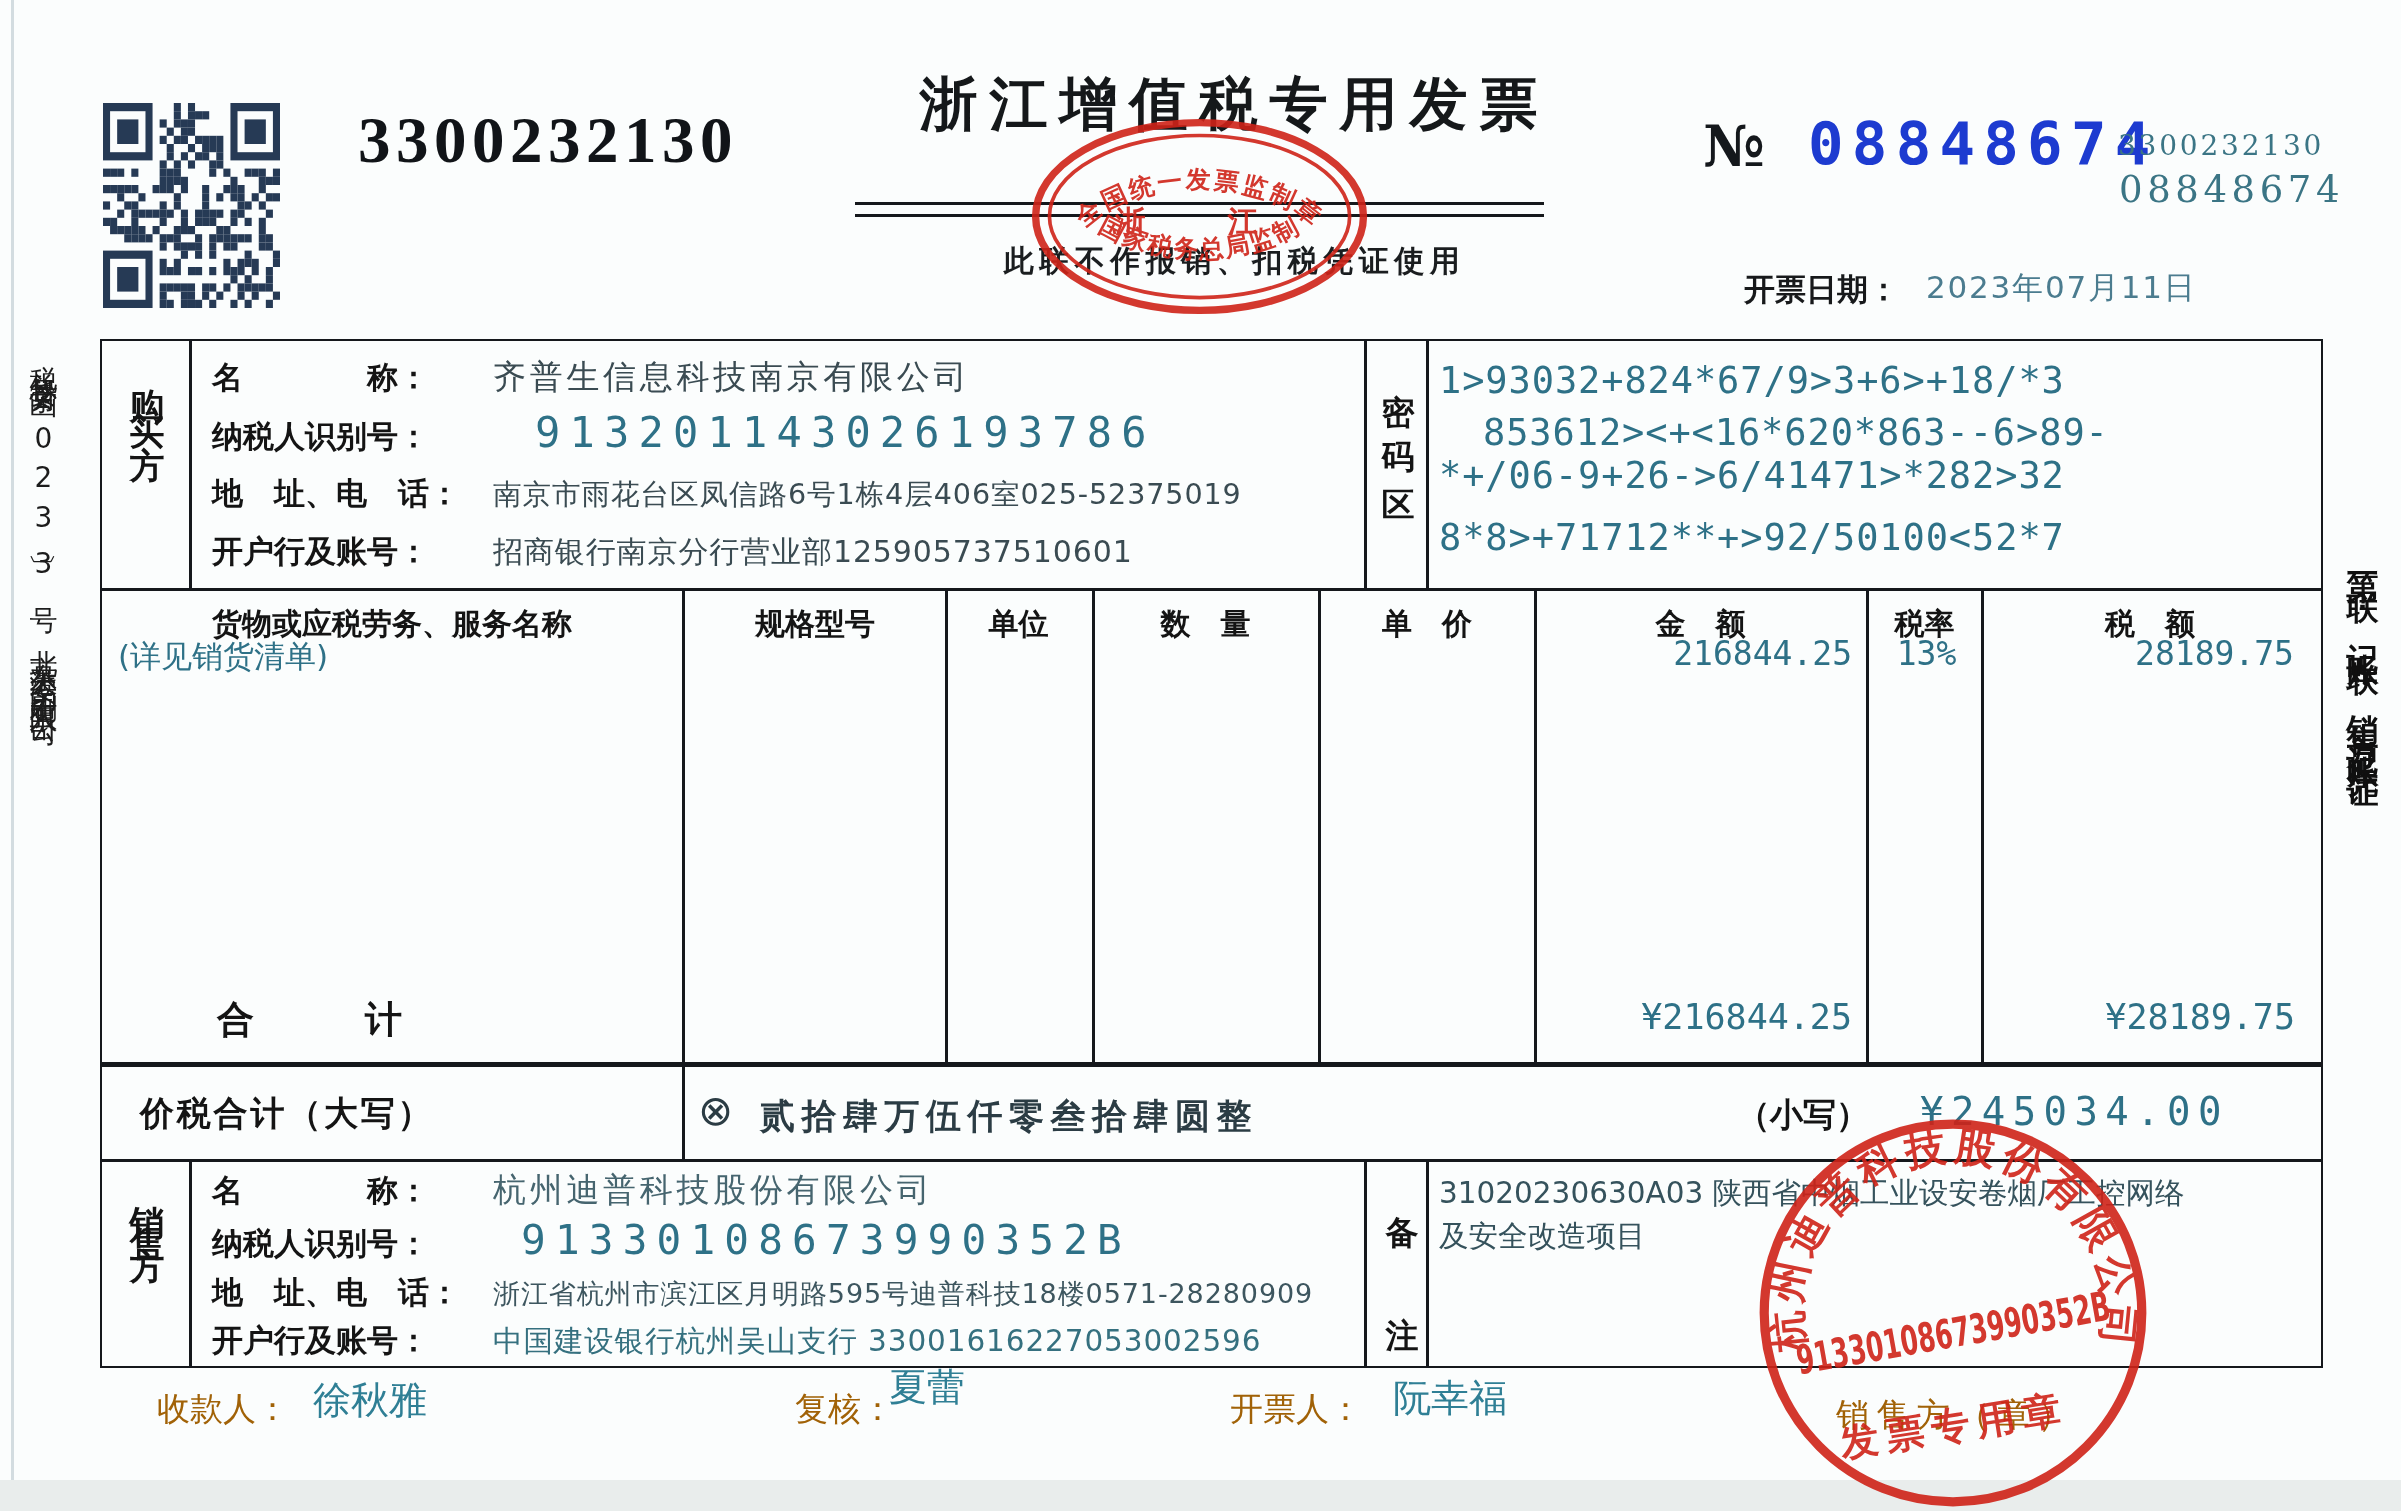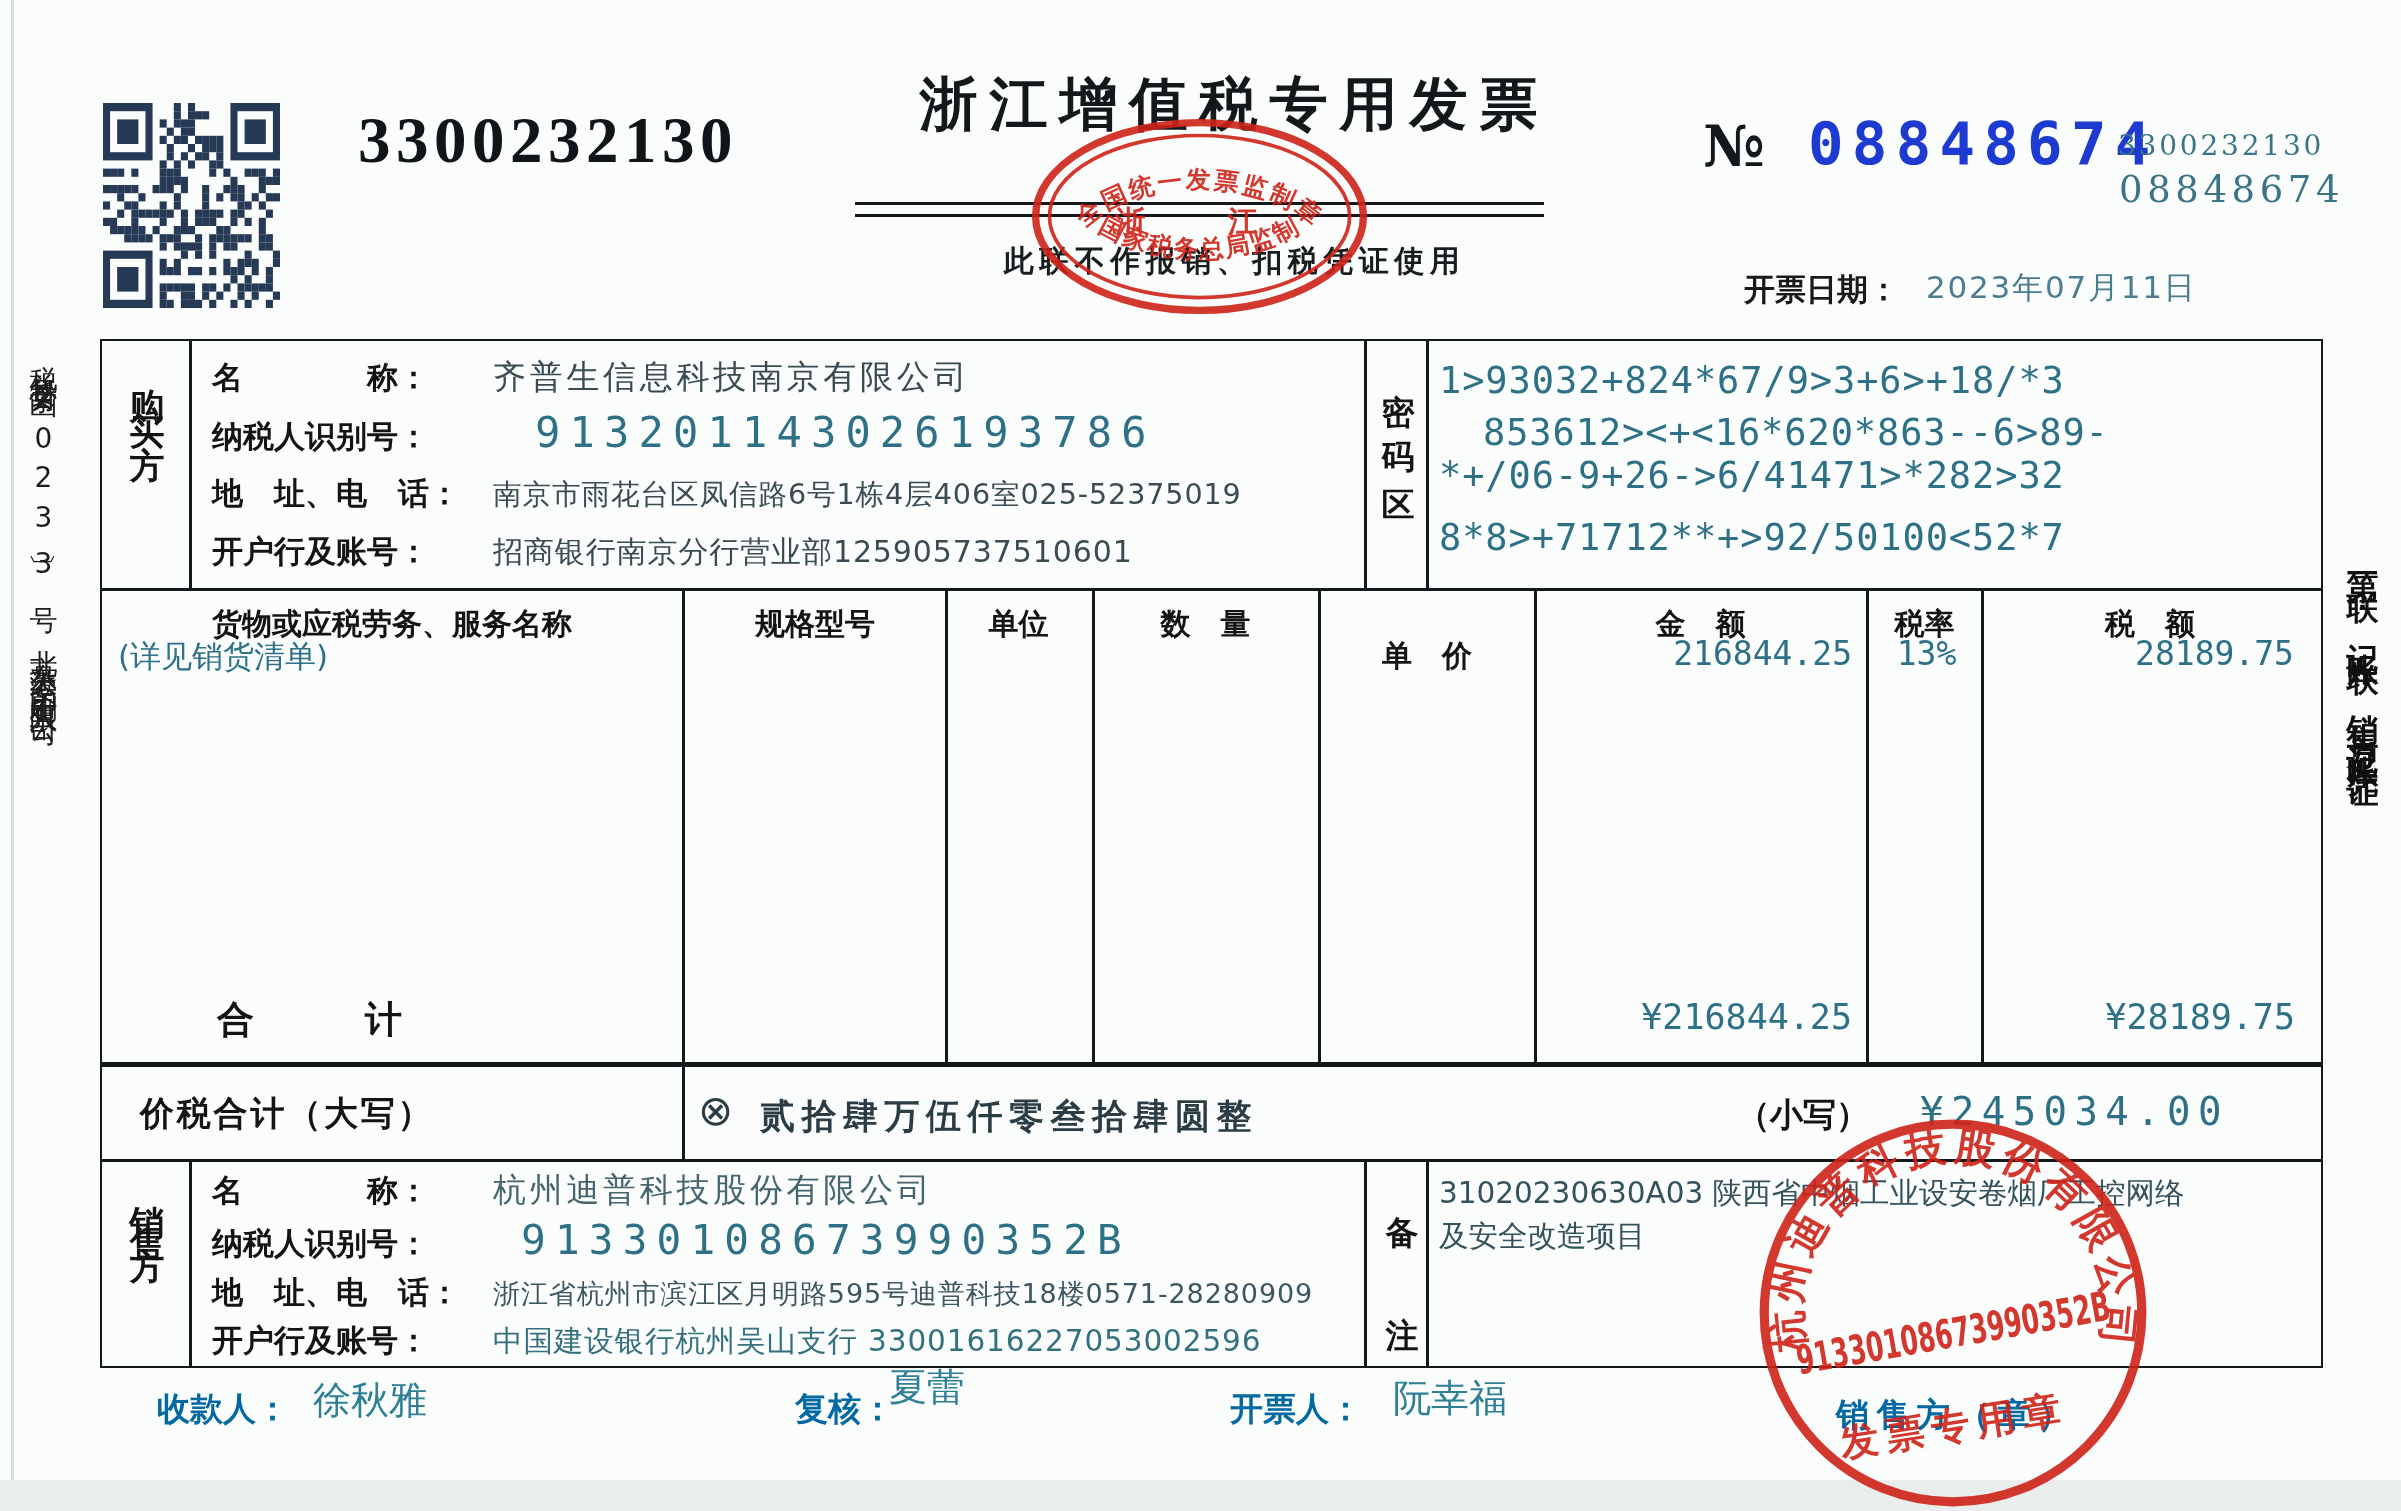--- a/index.html
+++ b/index.html
@@ -38,21 +38,21 @@
   .cellv{position:absolute;font-size:33px;color:#2e7187;}
   .right{text-align:right;}
   .total-label{font-size:37px;font-weight:700;white-space:pre;color:#141414;}
   .sum-label{font-size:34px;font-weight:700;letter-spacing:2.8px;color:#141414;white-space:pre;}
   .sum-words{font-size:35px;font-weight:700;letter-spacing:6.5px;color:#2b3c44;}
   .sum-figs{font-size:39px;letter-spacing:7.4px;color:#2e7187;margin-left:24px;}
   .pwd{font-family:"DejaVu Sans Mono","Liberation Mono",monospace;font-size:37px;line-height:53px;
        letter-spacing:0.9px;color:#2e7187;white-space:pre;}
   .remark-line{font-size:29.5px;line-height:43px;color:#35525c;white-space:pre;}
   
-  .foot-label{font-size:33px;font-weight:700;color:#0369a1;white-space:pre;}
+  .foot-label{font-size:33px;font-weight:400;color:#a16207;white-space:pre;}
   .hand{font-size:38px;color:#2f7f95;}
   
   .stamp{position:absolute;opacity:0.9;}
   .stamp text, .stamp textPath{fill:#cf2318;font-family:"DejaVu Sans",sans-serif;font-weight:700;}
   .bottom-band{position:absolute;left:0;right:0;bottom:0;height:31px;background:#e9edec;}
   .left-edge{position:absolute;left:11px;top:0;width:2.8px;height:1511px;background:#b9c6cd;opacity:.6;}
 </style>
 </head>
 <body>
 
@@ -353,21 +353,21 @@
   <div class="abs vside" style="left:1375px;top:367px;font-size:33px;letter-spacing:48px;">密码区</div>
   <div class="abs pwd" style="left:1439px;top:354px;">1&gt;93032+824*67/9&gt;3+6&gt;+18/*3</div>
   <div class="abs pwd" style="left:1483px;top:406px;text-align:right;">853612&gt;&lt;+&lt;16*620*863--6&gt;89-</div>
   <div class="abs pwd" style="left:1439px;top:449px;">*+/06-9+26-&gt;6/41471&gt;*282&gt;32</div>
   <div class="abs pwd" style="left:1439px;top:511px;">8*8&gt;+71712**+&gt;92/50100&lt;52*7</div>
 
   <div class="th" style="left:109px;top:604px;width:566px;">货物或应税劳务、服务名称</div>
   <div class="th" style="left:687px;top:604px;width:256px;">规格型号</div>
   <div class="th" style="left:947px;top:604px;width:143px;">单位</div>
   <div class="th" style="left:1095px;top:604px;width:221px;">数　量</div>
-  <div class="th" style="left:1321px;top:636px;width:212px;">单　价</div>
+  <div class="th" style="left:1321px;top:604px;width:212px;">单　价</div>
   <div class="th" style="left:1537px;top:604px;width:327px;">金　额</div>
   <div class="th" style="left:1869px;top:604px;width:111px;">税率</div>
   <div class="th" style="left:1984px;top:604px;width:332px;">税　额</div>
 
   <div class="cellv" style="left:118px;top:636px;font-size:31px;">(详见销货清单)</div>
   <div class="cellv mono right" style="left:1548px;top:634px;width:304px;">216844.25</div>
   <div class="cellv mono" style="left:1894px;top:634px;width:111px;text-align:center;left:1871px;">13%</div>
   <div class="cellv mono right" style="left:1990px;top:634px;width:304px;">28189.75</div>
 
   <div class="abs total-label" style="left:217px;top:995px;">合　　　计</div>

